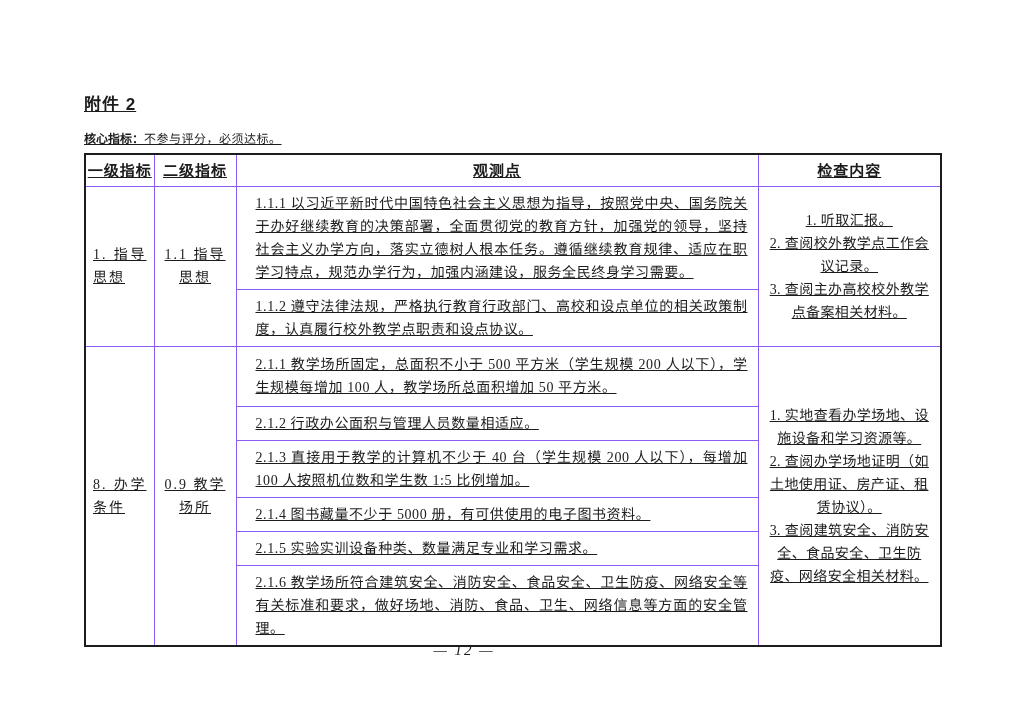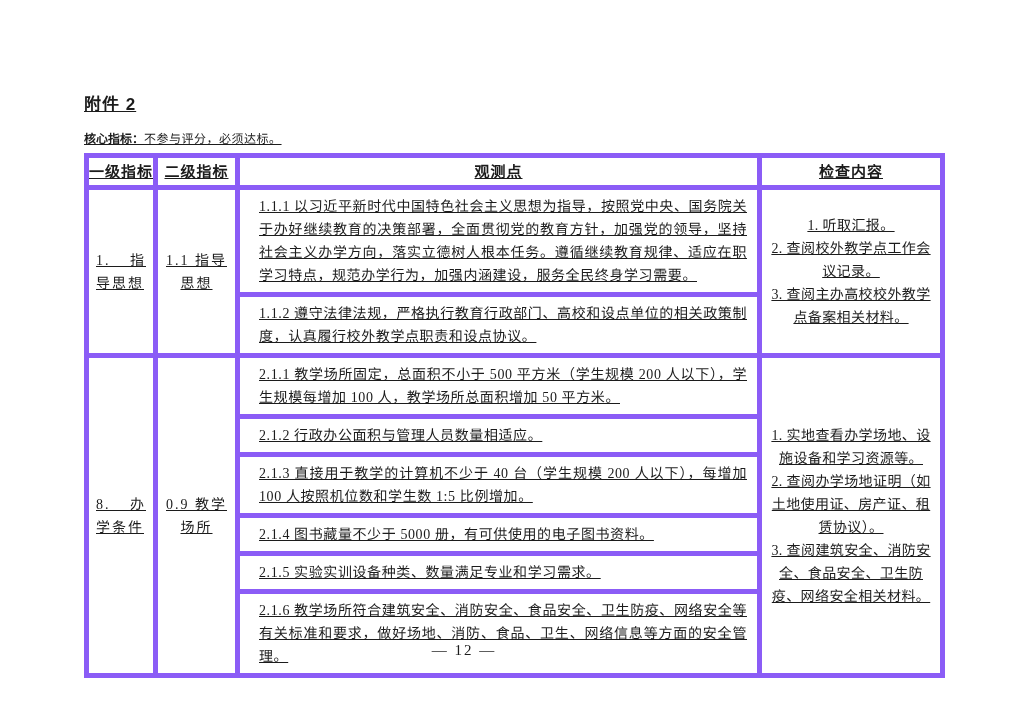--- a/index.html
+++ b/index.html
@@ -51,21 +51,21 @@
     letter-spacing: 0.5px;
   }
   table.eval-table {
     margin-top: 6px;
     border-collapse: collapse;
     table-layout: fixed;
     width: 856px;
     border: 2px solid #1c1c1c;
   }
   .eval-table th, .eval-table td {
-    border: 5px solid #8b5cf6;
+    border: 1px solid #8b5cf6;
     font-size: 14px;
     line-height: 23px;
     vertical-align: middle;
   }
   .eval-table th {
     font-family: "Liberation Sans", "DejaVu Sans", sans-serif;
     font-weight: bold;
     font-size: 15px;
     text-align: center;
     height: 32px;
@@ -102,20 +102,21 @@
   .r-214 { height: 25px; }
   .r-215 { height: 25px; }
   .r-216 { height: 63px; }
   .page-number {
     position: absolute;
     top: 642px;
     left: 0; width: 928px;
     text-align: center;
     font-size: 15px;
     letter-spacing: 2px;
+    font-style: italic;
   }
 </style>
 </head>
 <body>
 
 <div class="page">
   <div class="content">
 
     <div class="attachment-label">附件 2</div>
 

